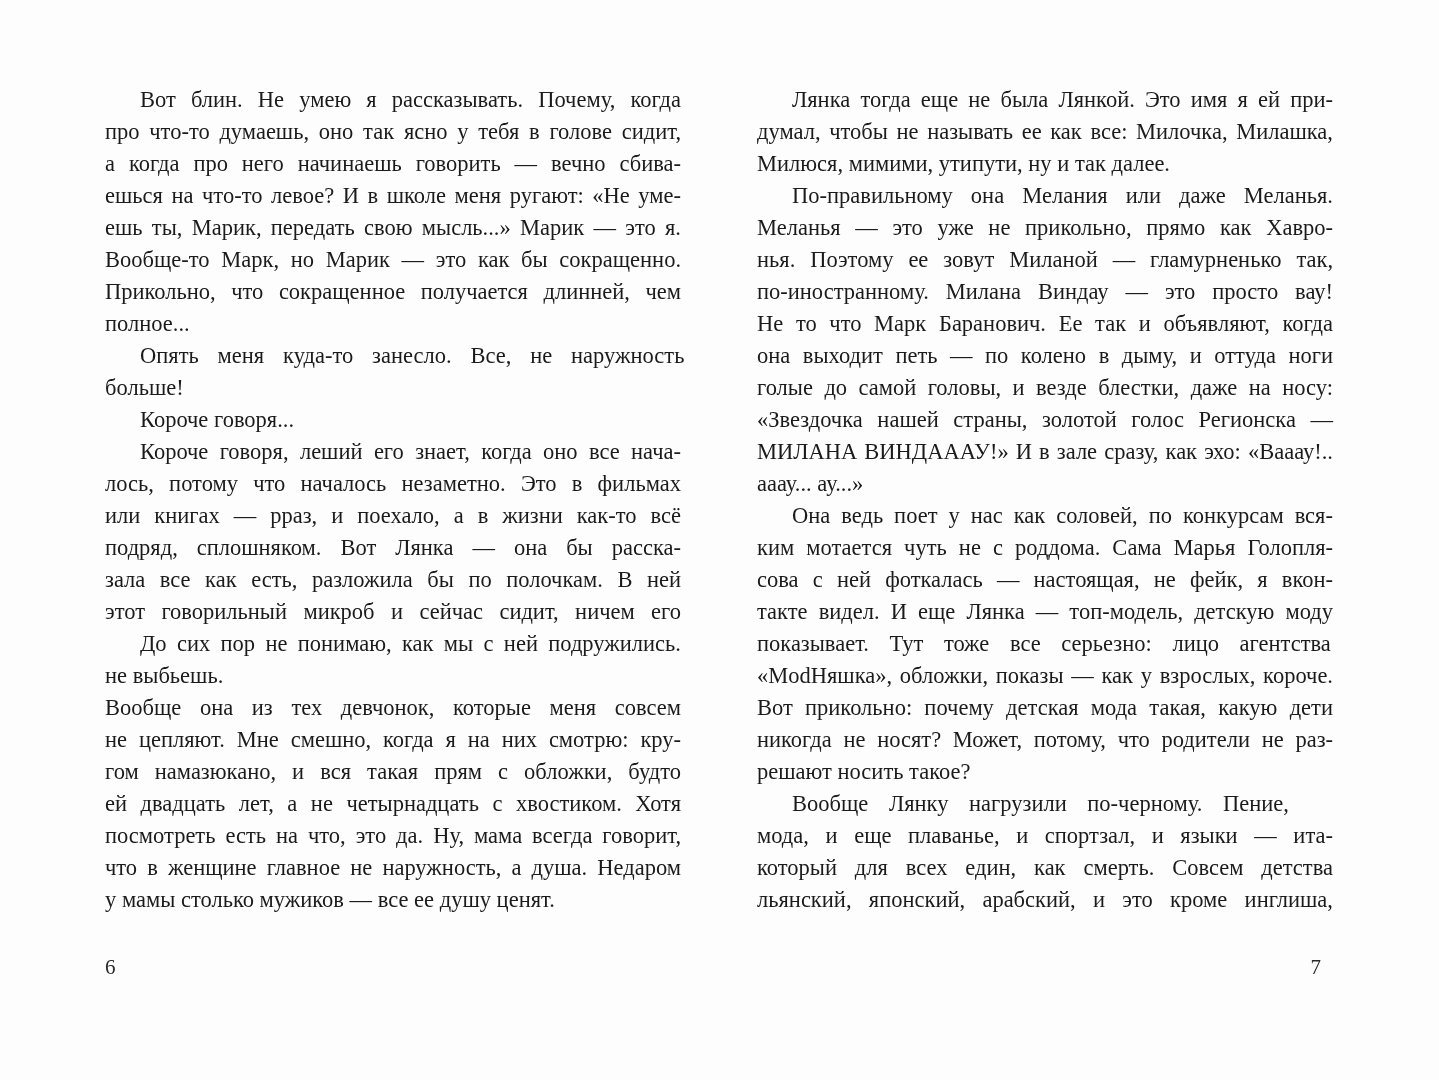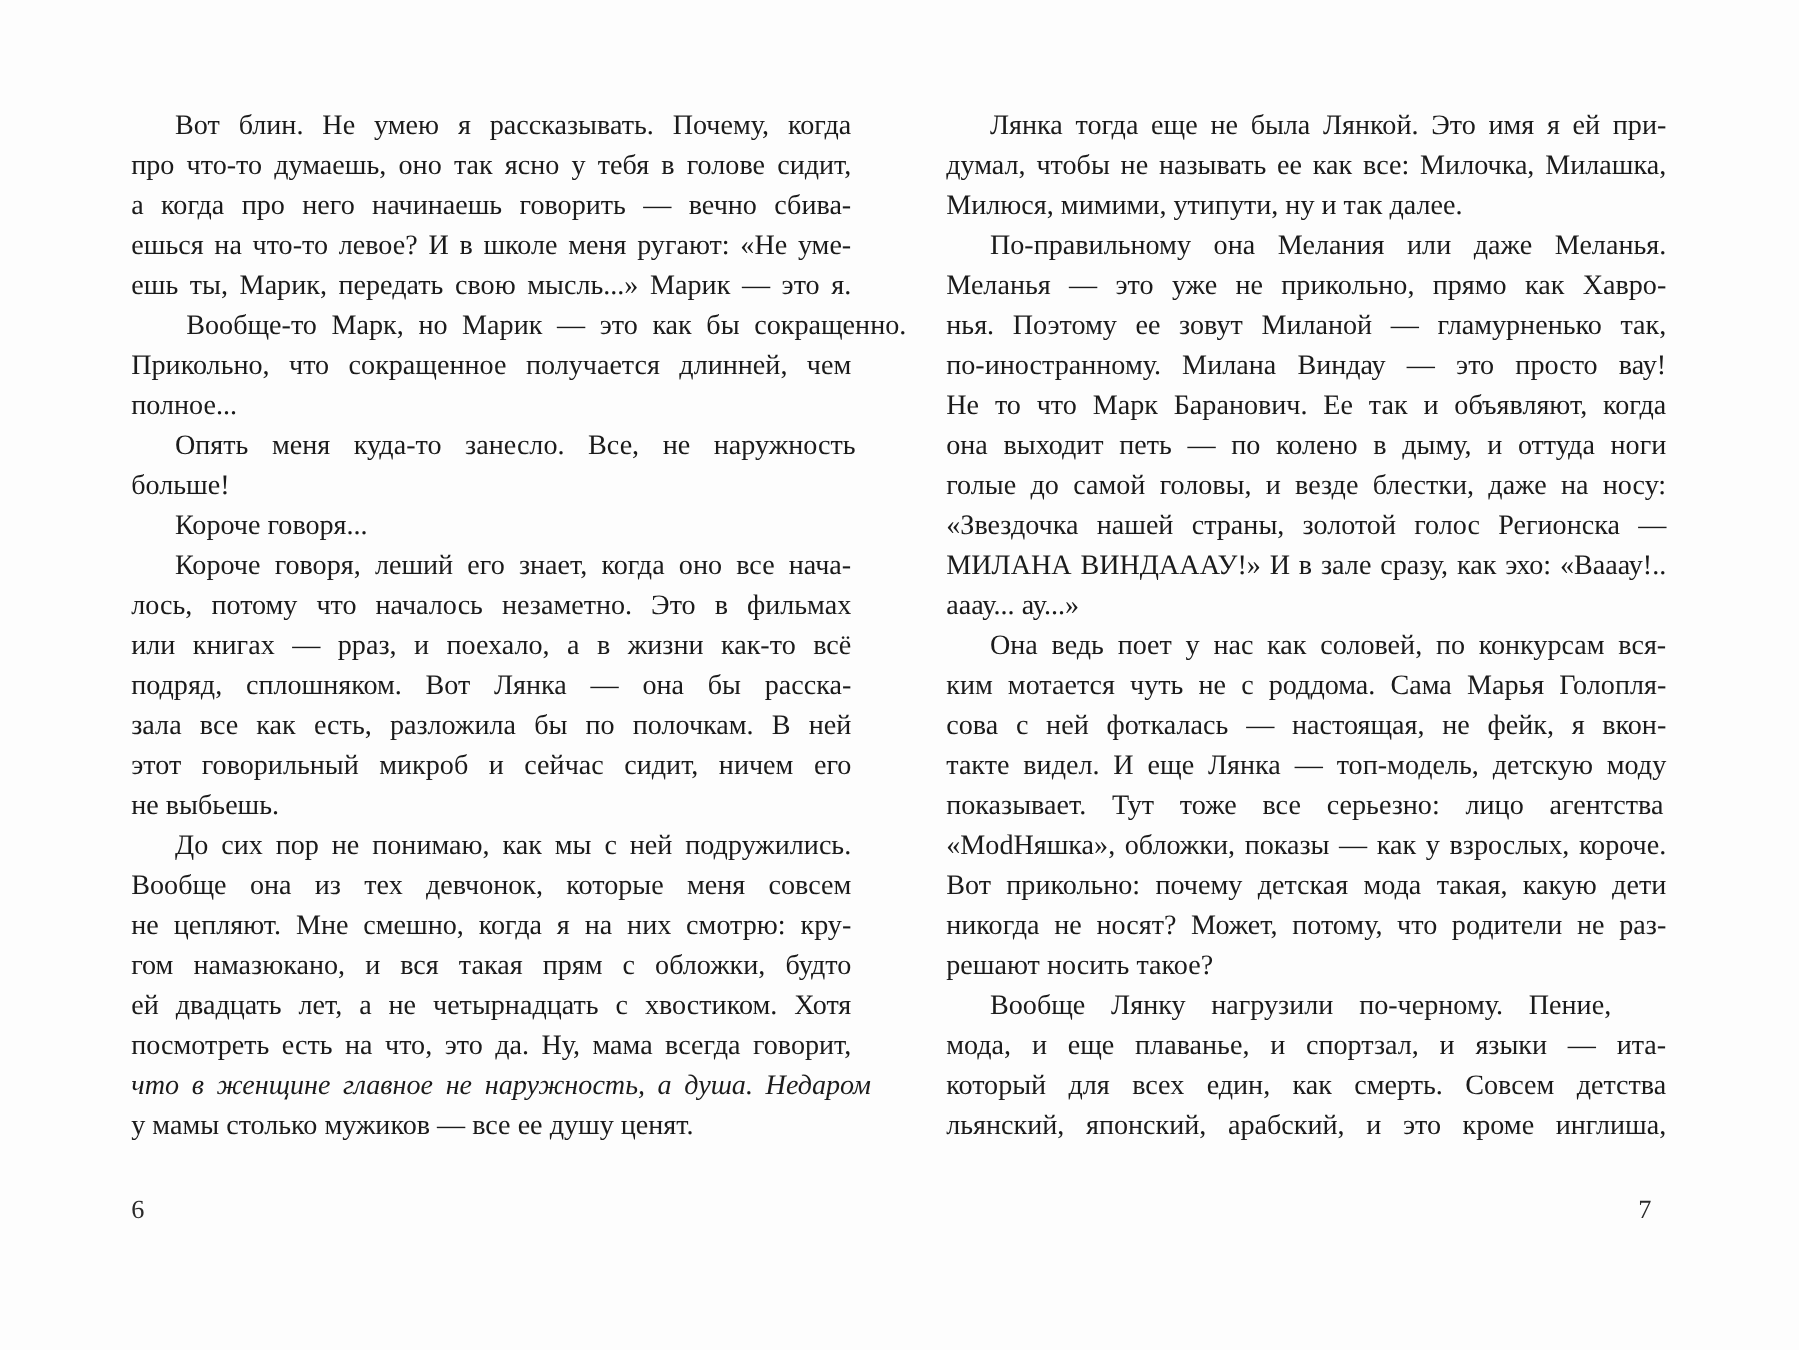--- a/index.html
+++ b/index.html
@@ -60,40 +60,40 @@
 
 <div class="book-spread">
 
   <div class="page page-left">
     <div class="page-text">
         <div class="text-line indent" style="word-spacing: 9.5px;"><span>Вот блин. Не умею я рассказывать. Почему, когда</span></div>
         <div class="text-line" style="word-spacing: 4.12px;"><span>про что-то думаешь, оно так ясно у тебя в голове сидит,</span></div>
         <div class="text-line" style="word-spacing: 8.28px;"><span>а когда про него начинаешь говорить — вечно сбива-</span></div>
         <div class="text-line" style="word-spacing: 2.93px;"><span>ешься на что-то левое? И в школе меня ругают: «Не уме-</span></div>
         <div class="text-line" style="word-spacing: 3.65px;"><span>ешь ты, Марик, передать свою мысль...» Марик — это я.</span></div>
-        <div class="text-line" style="word-spacing: 6.06px; margin-left: 44px;"><span>Вообще-то Марк, но Марик — это как бы сокращенно.</span></div>
+        <div class="text-line" style="word-spacing: 6.06px;"><span>Вообще-то Марк, но Марик — это как бы сокращенно.</span></div>
         <div class="text-line" style="word-spacing: 9.92px;"><span>Прикольно, что сокращенное получается длинней, чем</span></div>
         <div class="text-line"><span>полное...</span></div>
         <div class="text-line indent" style="word-spacing: 13.22px;"><span>Опять меня куда-то занесло. Все, не наружность</span></div>
         <div class="text-line"><span>больше!</span></div>
         <div class="text-line indent"><span>Короче говоря...</span></div>
         <div class="text-line indent" style="word-spacing: 5.72px;"><span>Короче говоря, леший его знает, когда оно все нача-</span></div>
         <div class="text-line" style="word-spacing: 9.57px;"><span>лось, потому что началось незаметно. Это в фильмах</span></div>
         <div class="text-line" style="word-spacing: 8.35px;"><span>или книгах — рраз, и поехало, а в жизни как-то всё</span></div>
         <div class="text-line" style="word-spacing: 13.36px;"><span>подряд, сплошняком. Вот Лянка — она бы расска-</span></div>
         <div class="text-line" style="word-spacing: 8.91px;"><span>зала все как есть, разложила бы по полочкам. В ней</span></div>
         <div class="text-line" style="word-spacing: 10.78px;"><span>этот говорильный микроб и сейчас сидит, ничем его</span></div>
+        <div class="text-line indent" style="word-spacing: 4.71px;"><span>До сих пор не понимаю, как мы с ней подружились.</span></div>
         <div class="text-line"><span>не выбьешь.</span></div>
-        <div class="text-line indent" style="word-spacing: 4.71px;"><span>До сих пор не понимаю, как мы с ней подружились.</span></div>
         <div class="text-line" style="word-spacing: 13.01px;"><span>Вообще она из тех девчонок, которые меня совсем</span></div>
         <div class="text-line" style="word-spacing: 6.27px;"><span>не цепляют. Мне смешно, когда я на них смотрю: кру-</span></div>
         <div class="text-line" style="word-spacing: 10.42px; font-family: Liberation Serif, serif;"><span>гом намазюкано, и вся такая прям с обложки, будто</span></div>
         <div class="text-line" style="word-spacing: 7.9px;"><span>ей двадцать лет, а не четырнадцать с хвостиком. Хотя</span></div>
         <div class="text-line" style="word-spacing: 4.34px; text-align: right;"><span>посмотреть есть на что, это да. Ну, мама всегда говорит,</span></div>
-        <div class="text-line" style="word-spacing: 4.47px; font-style: italic;"><span>что в женщине главное не наружность, а душа. Недаром</span></div>
+        <div class="text-line" style="word-spacing: 4.47px;"><span>что в женщине главное не наружность, а душа. Недаром</span></div>
         <div class="text-line"><span>у мамы столько мужиков — все ее душу ценят.</span></div>
       </div>
     <div class="page-number">6</div>
   </div>
 
   <div class="page page-right">
     <div class="page-text">
         <div class="text-line indent" style="word-spacing: 4.53px;"><span>Лянка тогда еще не была Лянкой. Это имя я ей при-</span></div>
         <div class="text-line" style="word-spacing: 3.02px;"><span>думал, чтобы не называть ее как все: Милочка, Милашка,</span></div>
         <div class="text-line"><span>Милюся, мимими, утипути, ну и так далее.</span></div>

